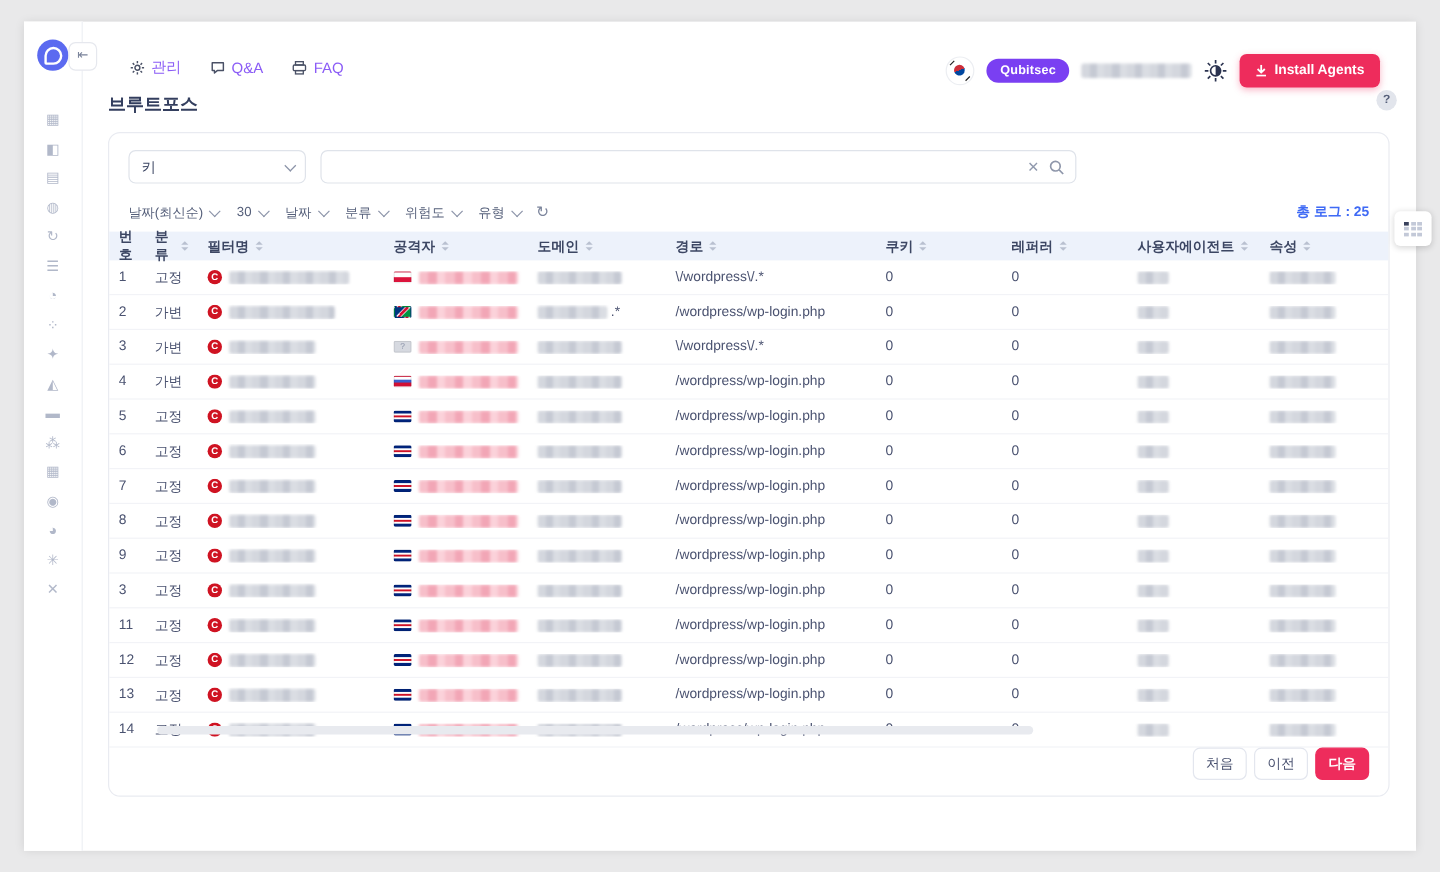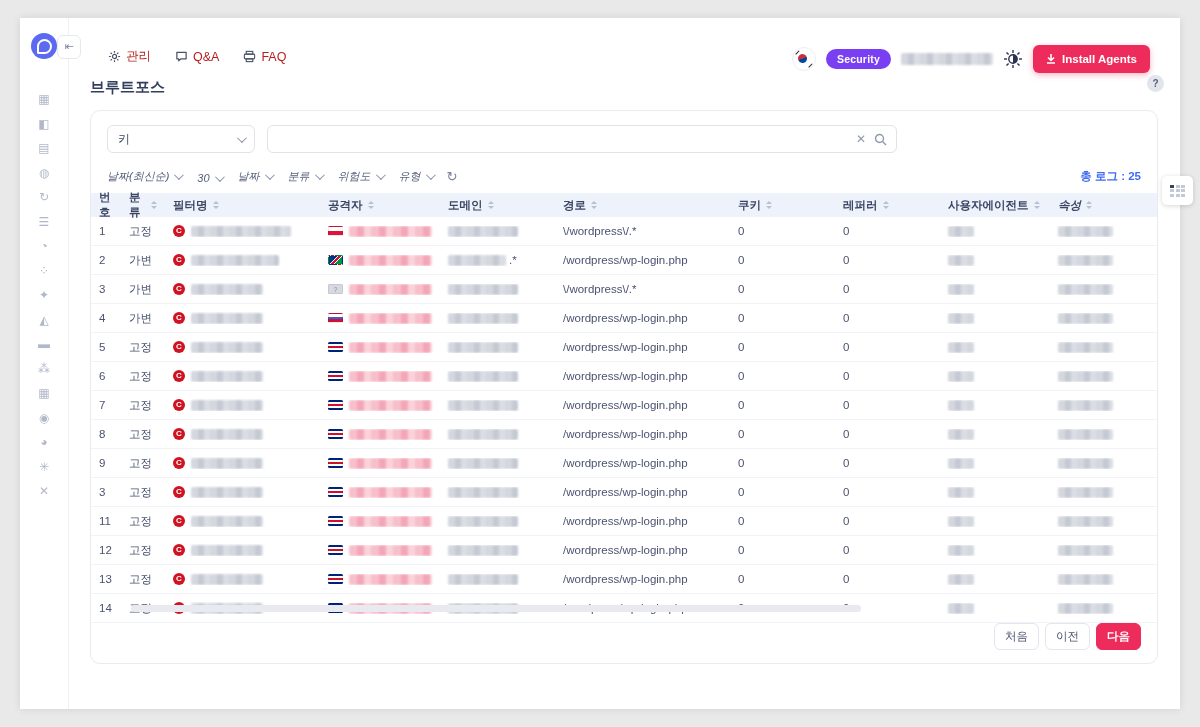--- a/index.html
+++ b/index.html
@@ -17,21 +17,21 @@
         background:#5b6af0;display:flex;align-items:center;justify-content:center;}
   .logo-inner{width:11px;height:11px;border:2.5px solid #fff;border-radius:50% 50% 50% 10%;}
   .collapse-btn{position:absolute;left:37px;top:17px;width:22px;height:22px;background:#fff;
         border:1px solid #e6e8ee;border-radius:6px;color:#7c859c;font-size:11px;line-height:21px;
         text-align:center;z-index:3;cursor:pointer;}
   .nav{position:absolute;left:0;top:74px;width:48px;display:flex;flex-direction:column;align-items:center;gap:10.5px;}
   .nav-item{width:20px;height:14px;display:flex;align-items:center;justify-content:center;
         color:#98a1b8;font-size:12px;opacity:.75;cursor:pointer;}
   
   .topbar-menu{position:absolute;left:88px;top:30px;display:flex;gap:24px;z-index:2;}
-  .menu-item{display:flex;align-items:center;gap:5px;font-size:12.5px;color:#b91c1c;cursor:pointer;}
+  .menu-item{display:flex;align-items:center;gap:5px;font-size:12.5px;color:#8b5cf6;cursor:pointer;}
   .menu-item svg{display:block;}
   .top-right{position:absolute;right:30px;top:27px;display:flex;align-items:center;gap:10px;z-index:2;}
   .flag-kr{width:22px;height:22px;border-radius:50%;background:#fff;border:1px solid #eceef2;position:relative;}
   .flag-kr .tg{position:absolute;left:5.5px;top:5.5px;width:9px;height:9px;border-radius:50%;
        background:linear-gradient(180deg,#cd2e3a 50%,#0047a0 50%);transform:rotate(-20deg);}
   .flag-kr .m1,.flag-kr .m2{position:absolute;width:5px;height:1.2px;background:#222;}
   .flag-kr .m1{left:2px;top:3.5px;transform:rotate(-45deg);}
   .flag-kr .m2{right:2px;bottom:3.5px;transform:rotate(-45deg);}
   .org-badge{background:#7a3ff2;color:#fff;font-size:10.5px;font-weight:bold;border-radius:11px;
        padding:4px 11px;letter-spacing:.2px;}
@@ -52,38 +52,38 @@
        border-radius:6px;box-sizing:border-box;display:flex;align-items:center;justify-content:space-between;
        padding:0 10px;font-size:12px;color:#3c4663;cursor:pointer;}
   .search-box{position:absolute;left:176px;top:14px;width:630px;height:28px;border:1px solid #dfe3ea;
        border-radius:6px;box-sizing:border-box;display:flex;align-items:center;}
   .search-box input{flex:1;border:none;outline:none;height:100%;padding:0 10px;font-size:12px;
        font-family:inherit;background:transparent;color:#3c4663;}
   .search-x{color:#9099ad;font-size:12px;padding:0 5px;cursor:pointer;}
   .search-mag{padding:0 9px 0 3px;cursor:pointer;display:flex;}
   .chev{width:6px;height:6px;border-right:1.4px solid #8b93a8;border-bottom:1.4px solid #8b93a8;
        transform:rotate(45deg) translateY(-2px);display:inline-block;margin-left:5px;}
-  .filterbar{position:absolute;left:16px;top:58px;display:flex;align-items:flex-end;gap:16px;
-       font-size:11px;color:#555f7a;font-style:italic;}
+  .filterbar{position:absolute;left:16px;top:58px;display:flex;align-items:center;gap:16px;
+       font-size:11px;color:#555f7a;}
   .filter-item{display:flex;align-items:center;cursor:pointer;}
   .refresh{font-size:13px;color:#7c859c;cursor:pointer;margin-left:-2px;}
   .total-log{position:absolute;right:16px;top:58px;font-size:11.5px;color:#3f6af5;font-weight:bold;}
   
   .tbl{position:absolute;left:0;top:82px;width:100%;}
   .thead{display:flex;background:#edf2fb;height:24px;align-items:center;font-size:11.5px;font-weight:bold;color:#3c4663;}
   .th{box-sizing:border-box;padding:0 8px;display:flex;align-items:center;}
   .sort{display:inline-flex;flex-direction:column;gap:1.5px;margin-left:5px;}
   .sort i{width:0;height:0;border-left:3px solid transparent;border-right:3px solid transparent;display:block;}
   .sort .up{border-bottom:3.5px solid #b9c0d0;}
   .sort .dn{border-top:3.5px solid #b9c0d0;}
   .trow{display:flex;height:28px;align-items:center;border-bottom:1px solid #f2f3f7;font-size:11.5px;color:#4a5270;}
   .td{box-sizing:border-box;padding:0 8px;display:flex;align-items:center;gap:6px;overflow:hidden;}
   .c-no{width:30px;}.c-cat{width:44px;}.c-name{width:155px;}.c-atk{width:120px;}
   .c-dom{width:115px;}.c-path{width:175px;}.c-ck{width:105px;}.c-ref{width:105px;text-align:right;}
-  .c-ua{width:110px;}.c-attr{width:77px;font-style:italic;}
+  .c-ua{width:110px;}.c-attr{width:77px;}
   .filter-ico{width:12px;height:12px;border-radius:50%;background:#cf1322;color:#fff;font-size:8px;
        font-weight:bold;text-align:center;line-height:12px;flex:none;}
   .flag{width:15px;height:10px;border-radius:1.5px;flex:none;border:.5px solid rgba(0,0,0,.08);box-sizing:border-box;}
   .flag-poland{background:linear-gradient(180deg,#fff 50%,#dc143c 50%);}
   .flag-namibia{background:linear-gradient(135deg,#003580 42%,#fff 42% 46%,#d21034 46% 58%,#fff 58% 62%,#009543 62%);}
   .flag-unknown{background:#d6d9e0;color:#8a92a8;font-size:7px;text-align:center;line-height:10px;}
   .flag-mixed{background:linear-gradient(180deg,#fff 35%,#3a5fcd 35% 65%,#d21034 65%);}
   .flag-costarica{background:linear-gradient(180deg,#00247d 0 18%,#fff 18% 36%,#ce1126 36% 64%,#fff 64% 82%,#00247d 82%);}
   .scroll-thumb{position:absolute;left:40px;top:494px;width:730px;height:7px;border-radius:4px;background:#e8eaef;cursor:grab;}
   
@@ -164,21 +164,21 @@
         </span>
         <span>FAQ</span>
       </div>
     </div>
   <div class="top-right">
     <div class="flag-kr">
         <i class="m1"></i>
         <div class="tg"></div>
         <i class="m2"></i>
       </div>
-    <div class="org-badge">Security</div>
+    <div class="org-badge">Qubitsec</div>
     <div class="blur-block blur-gray username"></div>
     <span class="theme-toggle">
       <svg width="20" height="20" viewBox="0 0 20 20">
           <g stroke="#2b3350" stroke-width="1.4">
             <line x1="10" y1="1" x2="10" y2="4"></line>
             <line x1="10" y1="16" x2="10" y2="19"></line>
             <line x1="1" y1="10" x2="4" y2="10"></line>
             <line x1="16" y1="10" x2="19" y2="10"></line>
             <line x1="3.5" y1="3.5" x2="5.6" y2="5.6"></line>
             <line x1="14.4" y1="14.4" x2="16.5" y2="16.5"></line>

